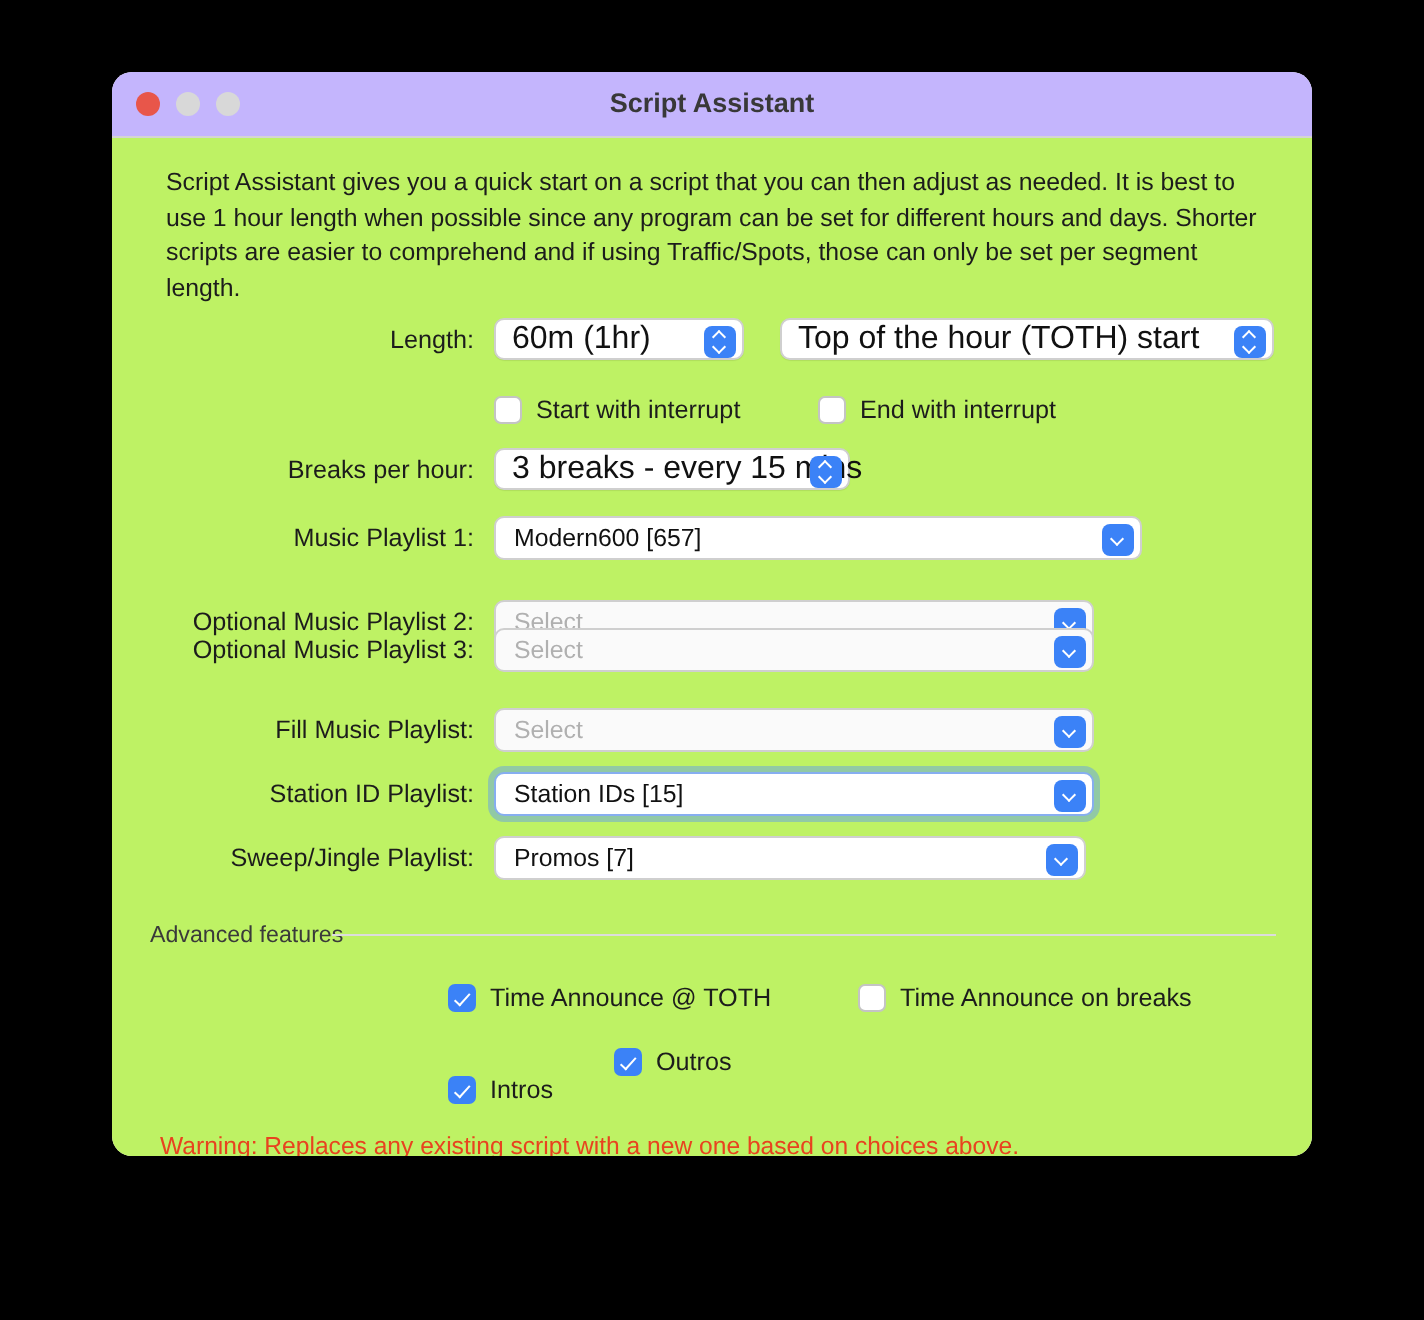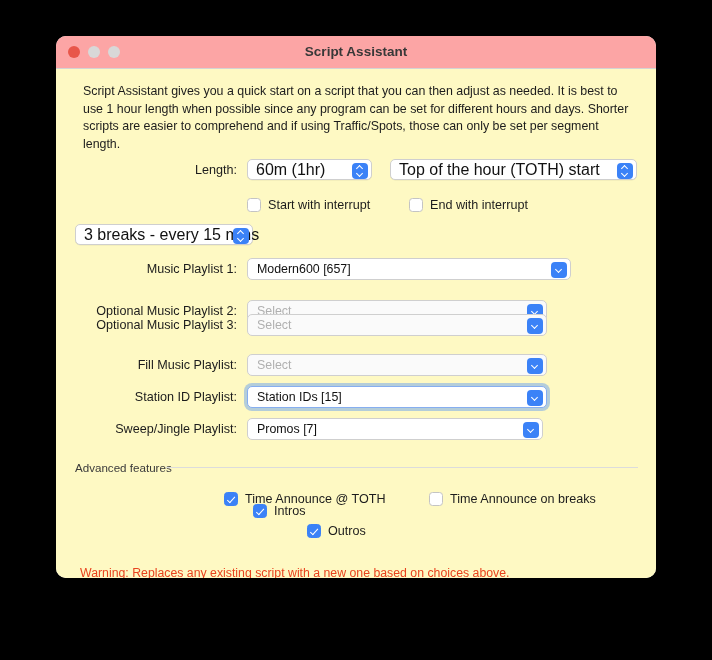--- a/index.html
+++ b/index.html
@@ -24,21 +24,21 @@
     background: #f4f4f4;
     border-radius: 10px;
     box-shadow: 0 6px 22px rgba(0,0,0,0.55);
     overflow: hidden;
   }
 
   
   .titlebar {
     position: relative;
     height: 32px;
-    background: #fca5a5;
+    background: #c4b5fd;
     border-bottom: 1px solid #d4d4d4;
   }
   .traffic {
     position: absolute;
     left: 12px;
     top: 10px;
     display: flex;
     gap: 8px;
   }
   .light {
@@ -56,21 +56,21 @@
     text-align: center;
     font-size: 13.5px;
     font-weight: bold;
     color: #383838;
   }
 
   
   .body {
     position: relative;
     height: 509px;
-    background: #fef9c3;
+    background: #bef264;
   }
 
   .intro {
     position: absolute;
     left: 27px;
     top: 14px;
     width: 548px;
     font-size: 12.4px;
     line-height: 17.5px;
     color: #1c1c1c;
@@ -283,20 +283,21 @@
     <div class="cb-wrap" style="left:191px; top:129px;">
       <span class="cbox"></span>
       <span>Start with interrupt</span>
     </div>
     <div class="cb-wrap" style="left:353px; top:129px;">
       <span class="cbox"></span>
       <span>End with interrupt</span>
     </div>
 
     <div class="row" style="left:19px; top:155px;">
+      <div class="label">Breaks per hour:</div>
       <div class="popup" style="width:178px;">
         <span>3 breaks - every 15 mins</span>
         <span class="arrows">
           <span class="chev up"></span>
             <span class="chev down"></span>
         </span>
       </div>
     </div>
 
     <div class="row" style="left:19px; top:189px;">
@@ -363,21 +364,21 @@
     <div class="adv-rule"></div>
 
     <div class="cb-wrap" style="left:373px; top:423px;">
       <span class="cbox"></span>
       <span>Time Announce on breaks</span>
     </div>
     <div class="cb-wrap" style="left:168px; top:423px;">
       <span class="cbox checked"></span>
       <span>Time Announce @ TOTH</span>
     </div>
-    <div class="cb-wrap" style="left:168px; top:435px;margin-left:29px;">
+    <div class="cb-wrap" style="left:168px; top:469px;">
       <span class="cbox checked"></span>
       <span>Intros</span>
     </div>
     <div class="cb-wrap" style="left:251px; top:455px;">
       <span class="cbox checked"></span>
       <span>Outros</span>
     </div>
 
     <div class="warning">
       <div>Warning: Replaces any existing script with a new one based on choices above.</div>

